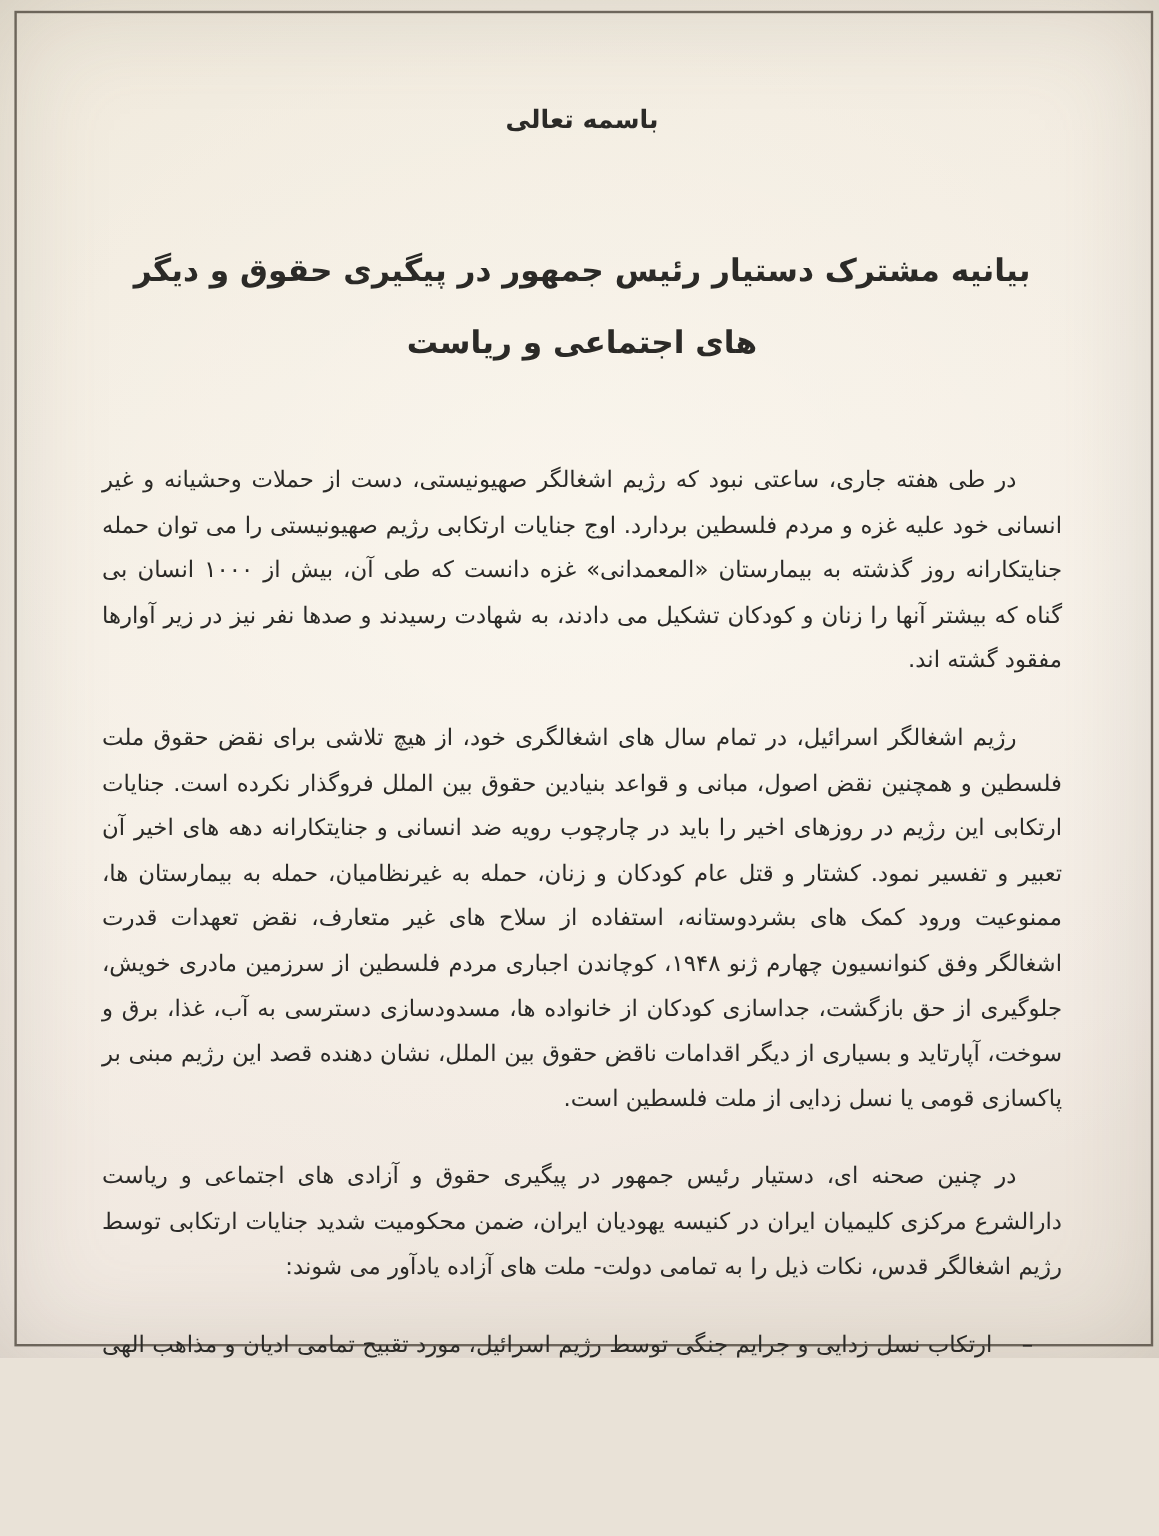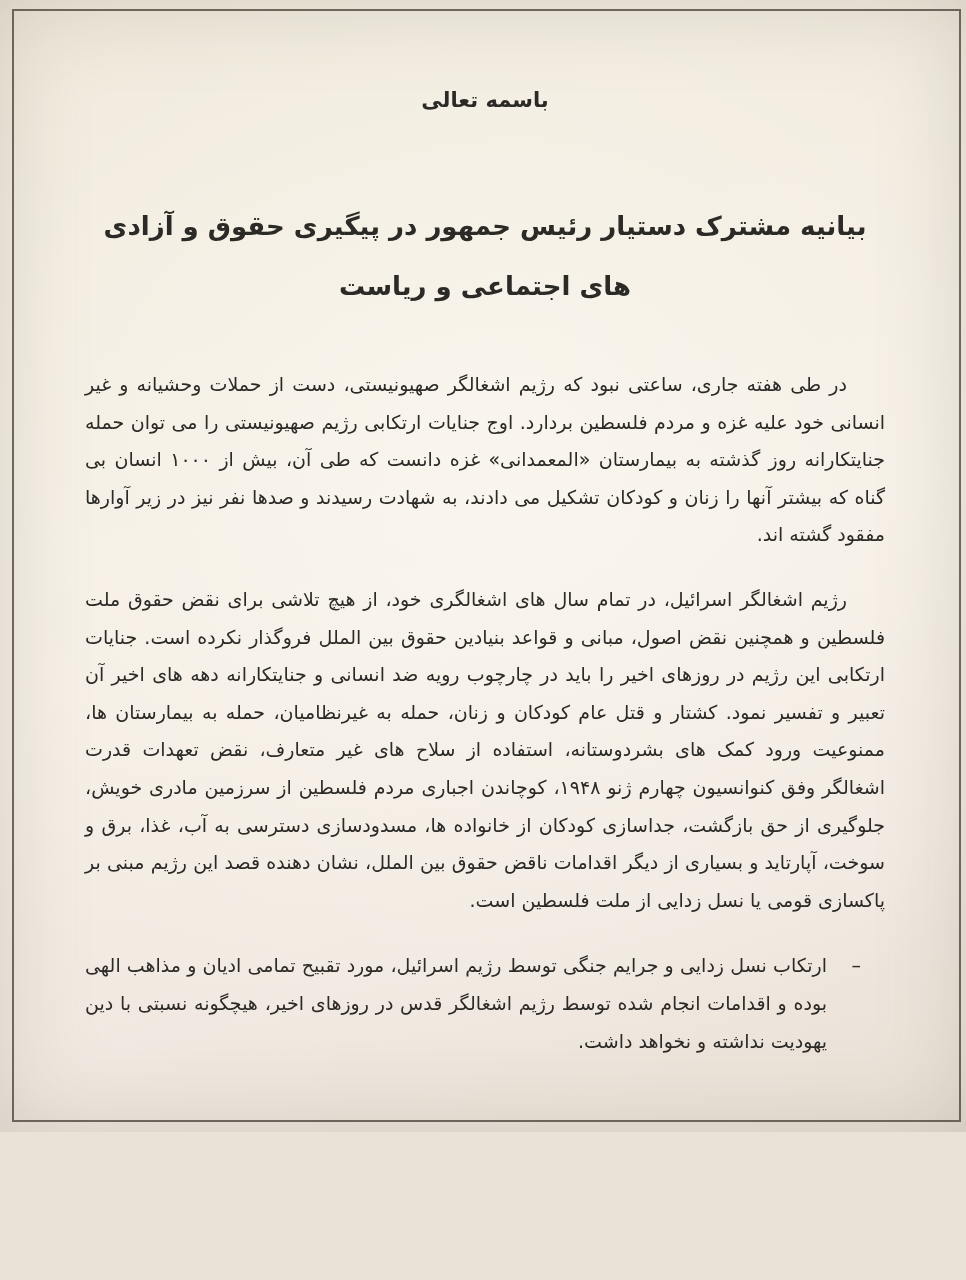--- a/index.html
+++ b/index.html
@@ -47,21 +47,21 @@
     text-align: center;
   }
   .title .title-line { display: block; }
   .para {
     margin: 27px 0 0 0;
     font-size: 19px;
     line-height: 37.6px;
     text-align: justify;
     text-indent: 38px;
   }
-  .para.first { margin-top: 50px; }
+  .para.first { margin-top: 66px; }
   .bullet {
     position: relative;
     margin: 28px 22px 0 0;
     padding-right: 36px;
     font-size: 19px;
     line-height: 37.6px;
     text-align: justify;
   }
   .bullet .dash {
     position: absolute;
@@ -80,27 +80,28 @@
 </head>
 <body>
 
 <div class="photo">
   <div class="frame"></div>
 
   <div class="content">
     <div class="bismillah">باسمه تعالی</div>
 
     <h1 class="title">
-      <span class="title-line">بیانیه مشترک دستیار رئیس جمهور در پیگیری حقوق و آزادی های اجتماعی و ریاست</span>
+      <span class="title-line">بیانیه مشترک دستیار رئیس جمهور در پیگیری حقوق و دیگر های اجتماعی و ریاست</span>
     </h1>
 
     <p class="para first">در طی هفته جاری، ساعتی نبود که رژیم اشغالگر صهیونیستی، دست از حملات وحشیانه و غیر انسانی خود علیه غزه و مردم فلسطین بردارد. اوج جنایات ارتکابی رژیم صهیونیستی را می توان حمله جنایتکارانه روز گذشته به بیمارستان «المعمدانی» غزه دانست که طی آن، بیش از ۱۰۰۰ انسان بی گناه که بیشتر آنها را زنان و کودکان تشکیل می دادند، به شهادت رسیدند و صدها نفر نیز در زیر آوارها مفقود گشته اند.</p>
 
     <p class="para">رژیم اشغالگر اسرائیل، در تمام سال های اشغالگری خود، از هیچ تلاشی برای نقض حقوق ملت فلسطین و همچنین نقض اصول، مبانی و قواعد بنیادین حقوق بین الملل فروگذار نکرده است. جنایات ارتکابی این رژیم در روزهای اخیر را باید در چارچوب رویه ضد انسانی و جنایتکارانه دهه های اخیر آن تعبیر و تفسیر نمود. کشتار و قتل عام کودکان و زنان، حمله به غیرنظامیان، حمله به بیمارستان ها، ممنوعیت ورود کمک های بشردوستانه، استفاده از سلاح های غیر متعارف، نقض تعهدات قدرت اشغالگر وفق کنوانسیون چهارم ژنو ۱۹۴۸، کوچاندن اجباری مردم فلسطین از سرزمین مادری خویش، جلوگیری از حق بازگشت، جداسازی کودکان از خانواده ها، مسدودسازی دسترسی به آب، غذا، برق و سوخت، آپارتاید و بسیاری از دیگر اقدامات ناقض حقوق بین الملل، نشان دهنده قصد این رژیم مبنی بر پاکسازی قومی یا نسل زدایی از ملت فلسطین است.</p>
 
+    <p class="para">در چنین صحنه ای، دستیار رئیس جمهور در پیگیری حقوق و آزادی های اجتماعی و ریاست دارالشرع مرکزی کلیمیان ایران در کنیسه یهودیان ایران، ضمن محکومیت شدید جنایات ارتکابی توسط رژیم اشغالگر قدس، نکات ذیل را به تمامی دولت- ملت های آزاده یادآور می شوند:</p>
 
     <div class="bullet">
       <span class="dash">–</span>
       <span class="bullet-text">ارتکاب نسل زدایی و جرایم جنگی توسط رژیم اسرائیل، مورد تقبیح تمامی ادیان و مذاهب الهی بوده و اقدامات انجام شده توسط رژیم اشغالگر قدس در روزهای اخیر، هیچگونه نسبتی با دین یهودیت نداشته و نخواهد داشت.</span>
     </div>
   </div>
 
   <div class="page-num">۱</div>
 </div>
 

